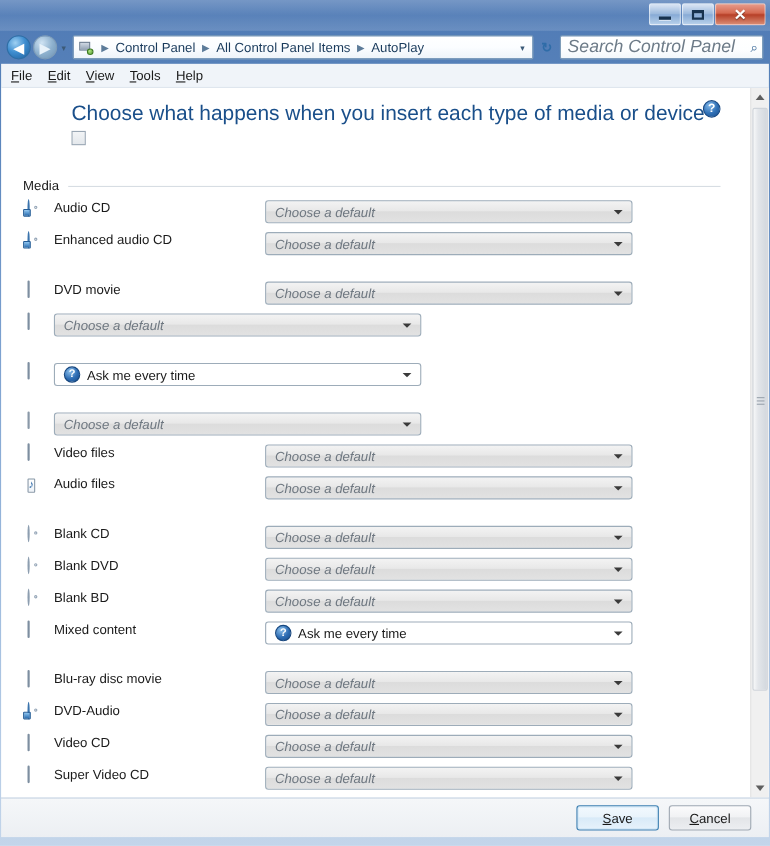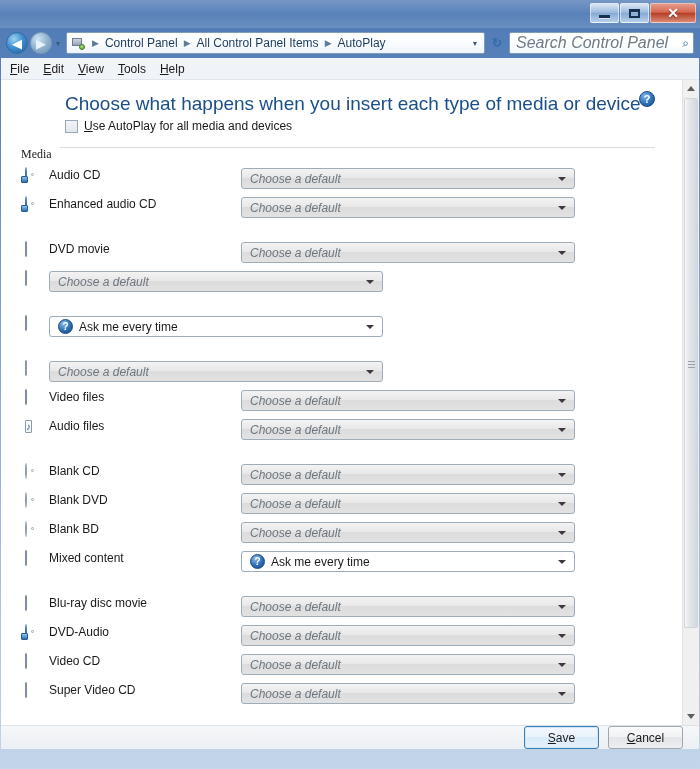--- a/index.html
+++ b/index.html
@@ -229,23 +229,22 @@
     width: 13px; height: 13px;
     border: 1px solid #9aa7b4;
     background: linear-gradient(180deg, #f2f4f6 0%, #e4e8ec 100%);
     box-sizing: border-box; flex: none;
     margin-right: 6px;
   }
   .cb-label { font-size: 12px; color: #1a1a1a; }
   .cb-label u { text-decoration: underline; }
 
   .group-head {
-    display: flex; align-items: flex-start;
-    margin: 14px 0 6px 6px;
-    font-family: Liberation Serif, serif;
+    display: flex; align-items: center;
+    margin: 30px 0 6px 6px;
   }
   .group-head .gh-label {
     font-size: 12px; color: #1a1a1a; flex: none; padding-right: 8px;
   }
   .group-head .gh-line {
     flex: 1 1 auto; height: 1px; background: #d7dde3;
   }
 
   
   .media-list { margin-top: 2px; }
@@ -413,21 +412,21 @@
     width: 7px; height: 7px;
   }
   .sb-grip i {
     display: block; height: 1px; background: #9aa3ad; margin-bottom: 2px;
   }
 
   
   .footer {
     position: absolute;
     left: 1px; top: 725px;
-    width: 698px; height: 24px;
+    width: 698px; height: 36px;
     background: linear-gradient(180deg, #f5f7f9 0%, #eceff3 100%);
     border-top: 1px solid #dde3e9;
     box-sizing: border-box;
     display: flex; align-items: center; justify-content: flex-end;
     padding-right: 16px;
   }
   .btn {
     width: 75px; height: 23px;
     border-radius: 3px;
     font-size: 12px; color: #1a1a1a;
@@ -502,21 +501,20 @@
 
   <div class="client">
 
     <div class="content">
       <div class="help-icon">?</div>
 
       <div class="page-title">Choose what happens when you insert each type of media or device</div>
 
       <div class="autoplay-row">
         <div class="cb"></div>
-        <span class="cb-label"><u>U</u><span>se AutoPlay for all media and devices</span></span>
       </div>
 
       <div class="group-head">
         <span class="gh-label">Media</span>
         <span class="gh-line"></span>
       </div>
 
       <div class="media-list">
           <div class="media-row">
             <span class="media-icon"><span class="ic-disc blue"><span class="note"></span></span></span>

